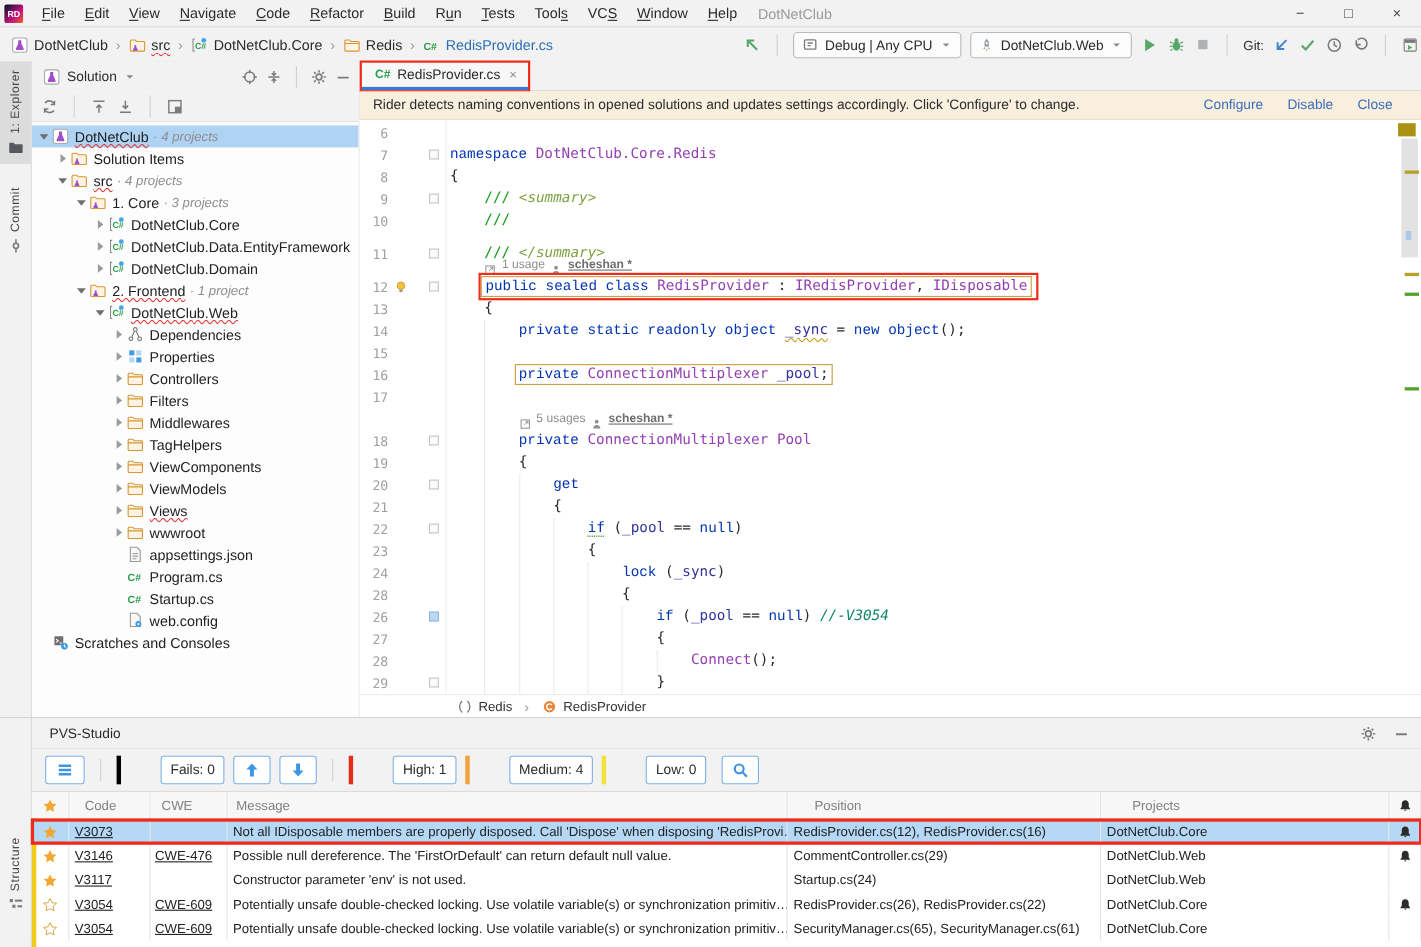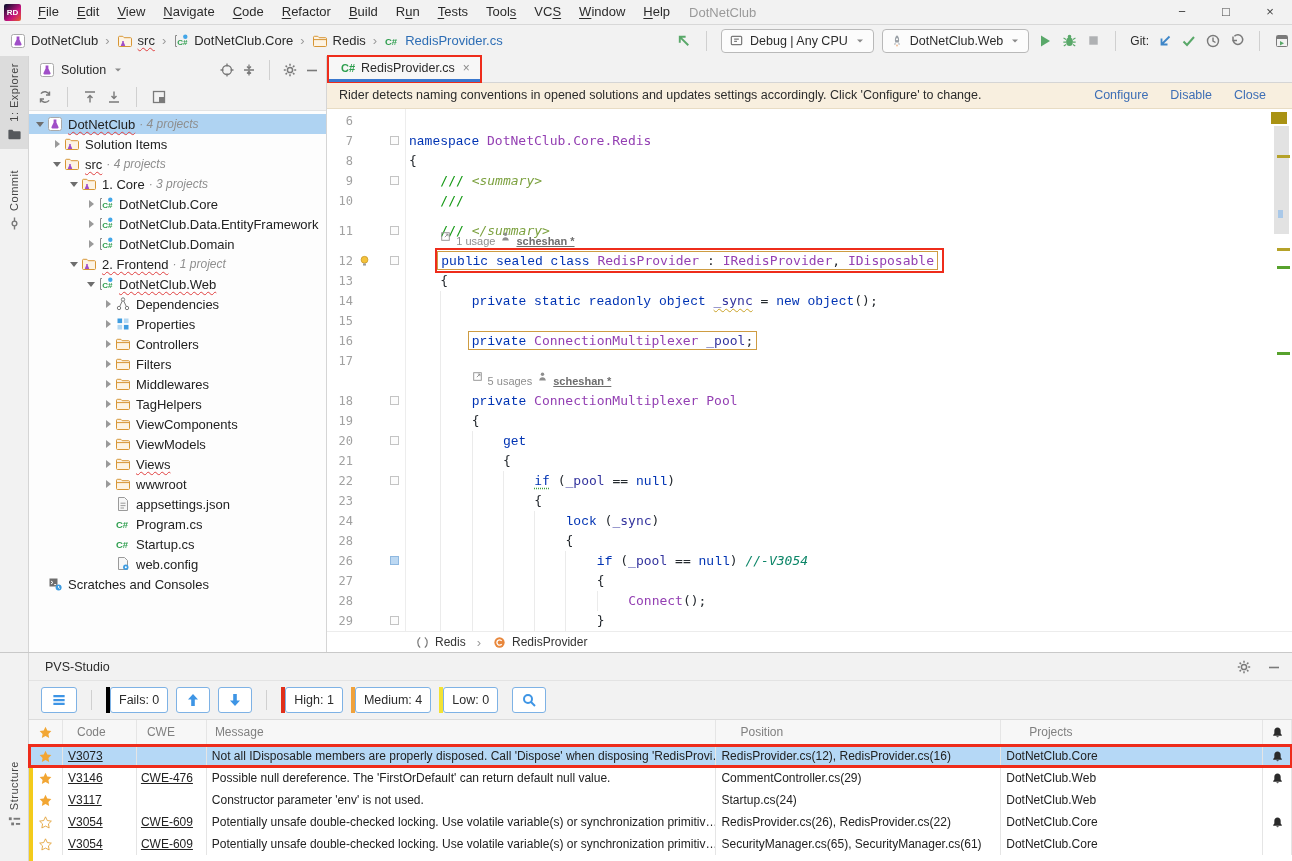--- a/index.html
+++ b/index.html
@@ -65,40 +65,40 @@
   .fold.hl{background:#bcd8f2;border-color:#8fb8e0;}
   .bulb{position:absolute;left:31px;top:3px;}
   .guide{position:absolute;top:0;bottom:0;border-left:1px solid #ebebeb;}
   .ctext{position:absolute;left:82px;top:0;font-family:"DejaVu Sans Mono",monospace;font-size:13px;line-height:20px;white-space:pre;}
   .tk-k{color:#0033b3;font-family:Liberation Mono, monospace;} .tk-t{color:#9440b3;} .tk-f{color:#34349e;} .tk-p{color:#24292e;}
   .tk-fw{color:#34349e;text-decoration:underline wavy #c9a227;text-decoration-thickness:1px;text-underline-offset:3px;}
   .tk-c{color:#149914;} .tk-ct{color:#7ca13f;font-style:italic;} .tk-ci{color:#0d8668;font-style:italic;}
   .tk-kd{color:#0033b3;text-decoration:underline dotted #3f9e3f;text-underline-offset:3px;}
   .boxed{border:1px solid #ce9c42;padding:1px 3px;margin-left:-4px;}
   .redbox{border:2px solid #ee2c1b;padding:3px 4px;margin-left:-5px;}
-  .inlay{font-family:"Liberation Sans",sans-serif;font-size:11px;color:#8e8e8e;display:flex;align-items:flex-start;gap:5px;line-height:20px;}
+  .inlay{font-family:"Liberation Sans",sans-serif;font-size:11px;color:#8e8e8e;display:flex;align-items:flex-end;gap:5px;line-height:20px;}
   .inlay b{color:#6e6e6e;font-weight:bold;text-decoration:underline;}
   .marks{position:absolute;right:0;top:0;bottom:0;width:24px;}
   .m-status{position:absolute;right:5px;top:3px;width:16px;height:12px;background:#a99213;}
   .m-thumb{position:absolute;right:3px;top:17px;width:15px;height:108px;background:#e2e2e2;}
   .m-olive{position:absolute;right:2px;width:13px;height:3px;background:#b5a229;}
   .m-green{position:absolute;right:2px;width:13px;height:3px;background:#57a22d;}
   .m-blue{position:absolute;right:9px;width:5px;height:8px;background:#a9c8e8;}
   .ed-crumbs{height:20px;border-top:1px solid #ececec;background:#fff;display:flex;align-items:center;padding-left:86px;gap:6px;font-size:12px;color:#333;}
 
   
   .pvs{position:absolute;left:0;top:652px;width:1292px;height:209px;background:#fdfdfd;border-top:1px solid #c9c9c9;display:flex;}
   .pvs-strip{width:28px;background:#f2f2f2;border-right:1px solid #d5d5d5;display:flex;flex-direction:column;align-items:center;}
   .pvs-strip .vtab{padding-top:108px;}
   .pvs-main{flex:1;display:flex;flex-direction:column;min-width:0;}
   .pvs-head{height:27px;display:flex;align-items:center;padding:0 10px 0 16px;background:#f2f2f2;font-size:12.5px;color:#2b2b2b;border-bottom:1px solid #e3e3e3;}
   .pvs-head .spacer{flex:1;}
   .pvs-toolbar{height:38px;display:flex;align-items:center;gap:8px;padding-left:12px;background:#f2f2f2;border-bottom:1px solid #dcdcdc;}
   .pbtn{height:26px;border:1px solid #7eb2e5;border-radius:3px;background:#fff;display:flex;align-items:center;justify-content:center;padding:0 8px;font-size:12.5px;color:#2b2b2b;gap:4px;box-sizing:border-box;}
-  .sev{display:flex;align-items:flex-end;}
+  .sev{display:flex;align-items:flex-end;gap:36px;}
   .sev-bar{width:4px;height:26px;flex:0 0 4px;}
   .ptable{flex:1;position:relative;background:#fff;}
   .thead{display:flex;height:24px;background:#f7f7f7;border-bottom:1px solid #d4d4d4;align-items:center;color:#808080;font-size:12px;}
   .trow{display:flex;height:22px;align-items:center;font-size:12px;color:#222;background:#fff;}
   .trow.sel{background:#b5d8f6;}
   .trow.redline{outline:3px solid #ee2c1b;outline-offset:-2px;position:relative;z-index:2;}
   .tc{height:100%;display:flex;align-items:center;box-sizing:border-box;border-right:1px solid #e5e5e5;overflow:hidden;white-space:nowrap;}
   .tc.center{justify-content:center;}
   .tlink{text-decoration:underline;color:#222;}
   .ystripe{position:absolute;left:0;top:24px;bottom:0;width:4px;background:#f3cb1b;z-index:1;}

